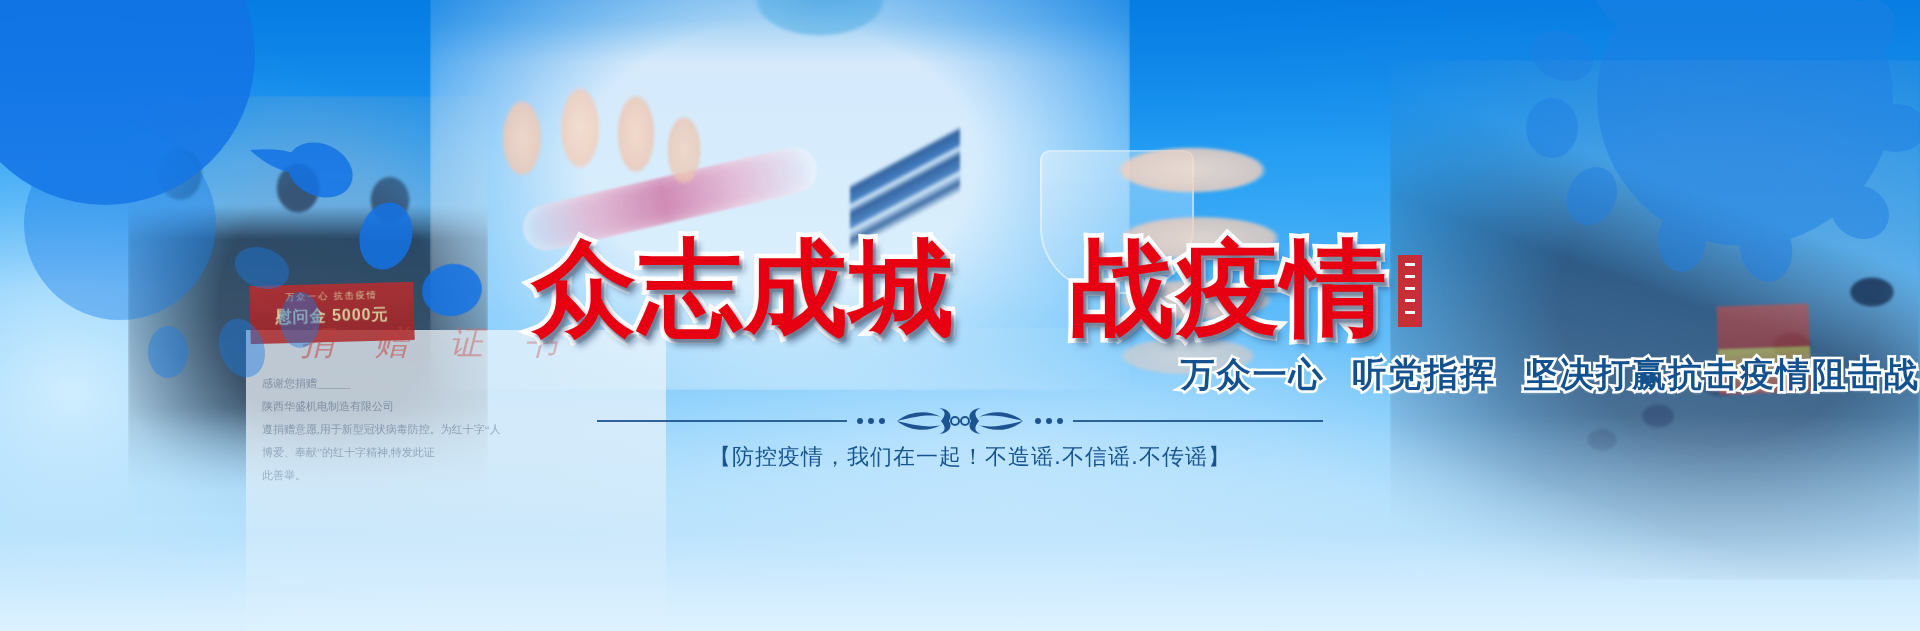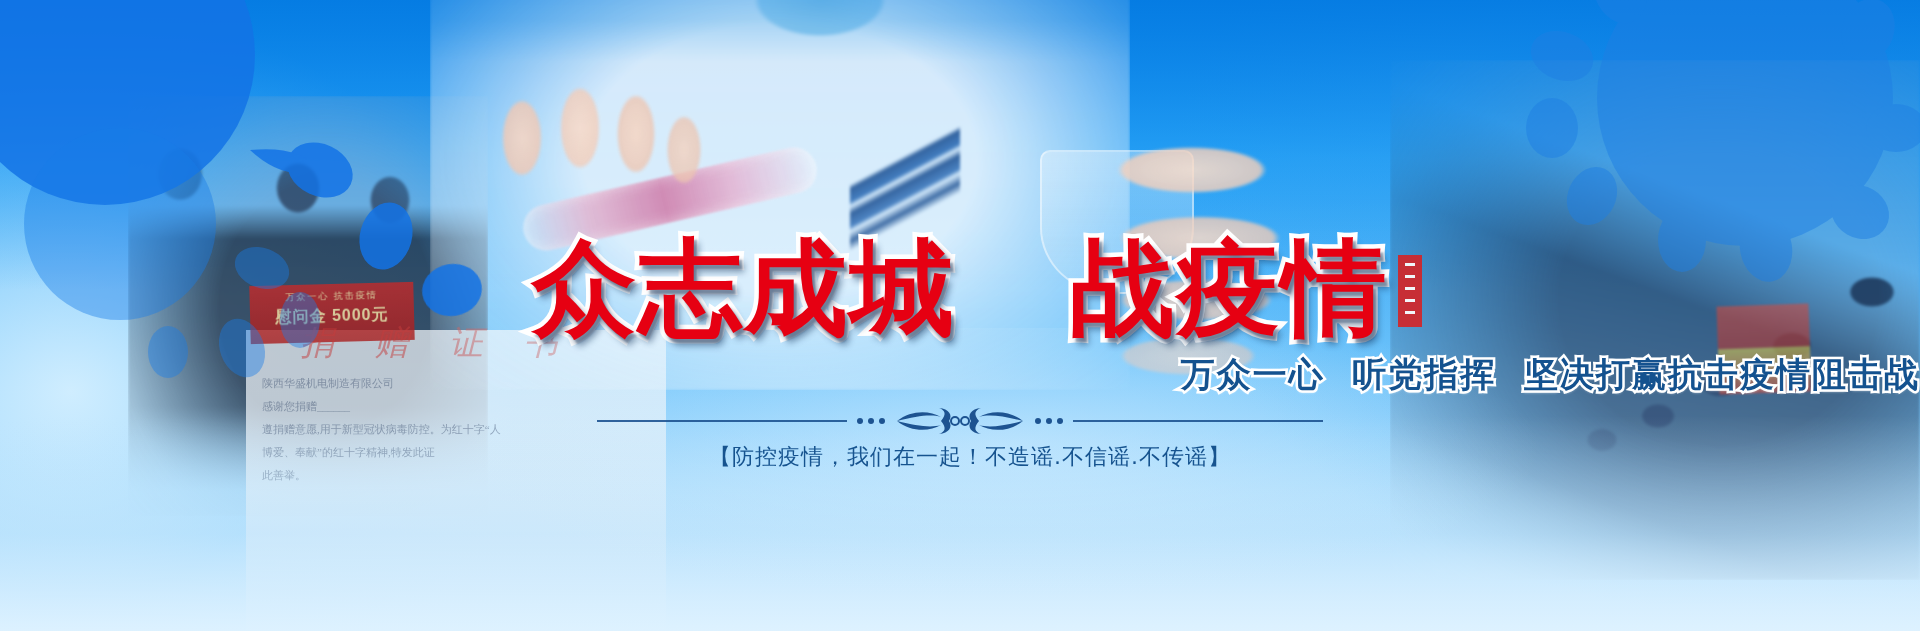--- a/index.html
+++ b/index.html
@@ -259,22 +259,22 @@
 
   <div class="photo ph-officials"></div>
 
   <div class="photo ph-certificate"></div>
   <div class="cert-banner">
     <span>万众一心    抗击疫情</span>
     <b>慰问金 5000元</b>
   </div>
   <div class="cert-title">捐 赠 证 书</div>
   <div class="cert-lines">
+    <div>感谢您捐赠______</div>
     <div>陕西华盛机电制造有限公司</div>
-    <div>感谢您捐赠______</div>
     <div>遵捐赠意愿,用于新型冠状病毒防控。为红十字“人</div>
     <div>博爱、奉献”的红十字精神,特发此证</div>
     <div>此善举。</div>
   </div>
 
   <div class="photo ph-doctor"></div>
   <div class="photo ph-tube"></div>
   <div class="photo ph-hand-top"></div>
   <div class="photo ph-beaker"></div>
   <div class="photo ph-hand-right"></div>

